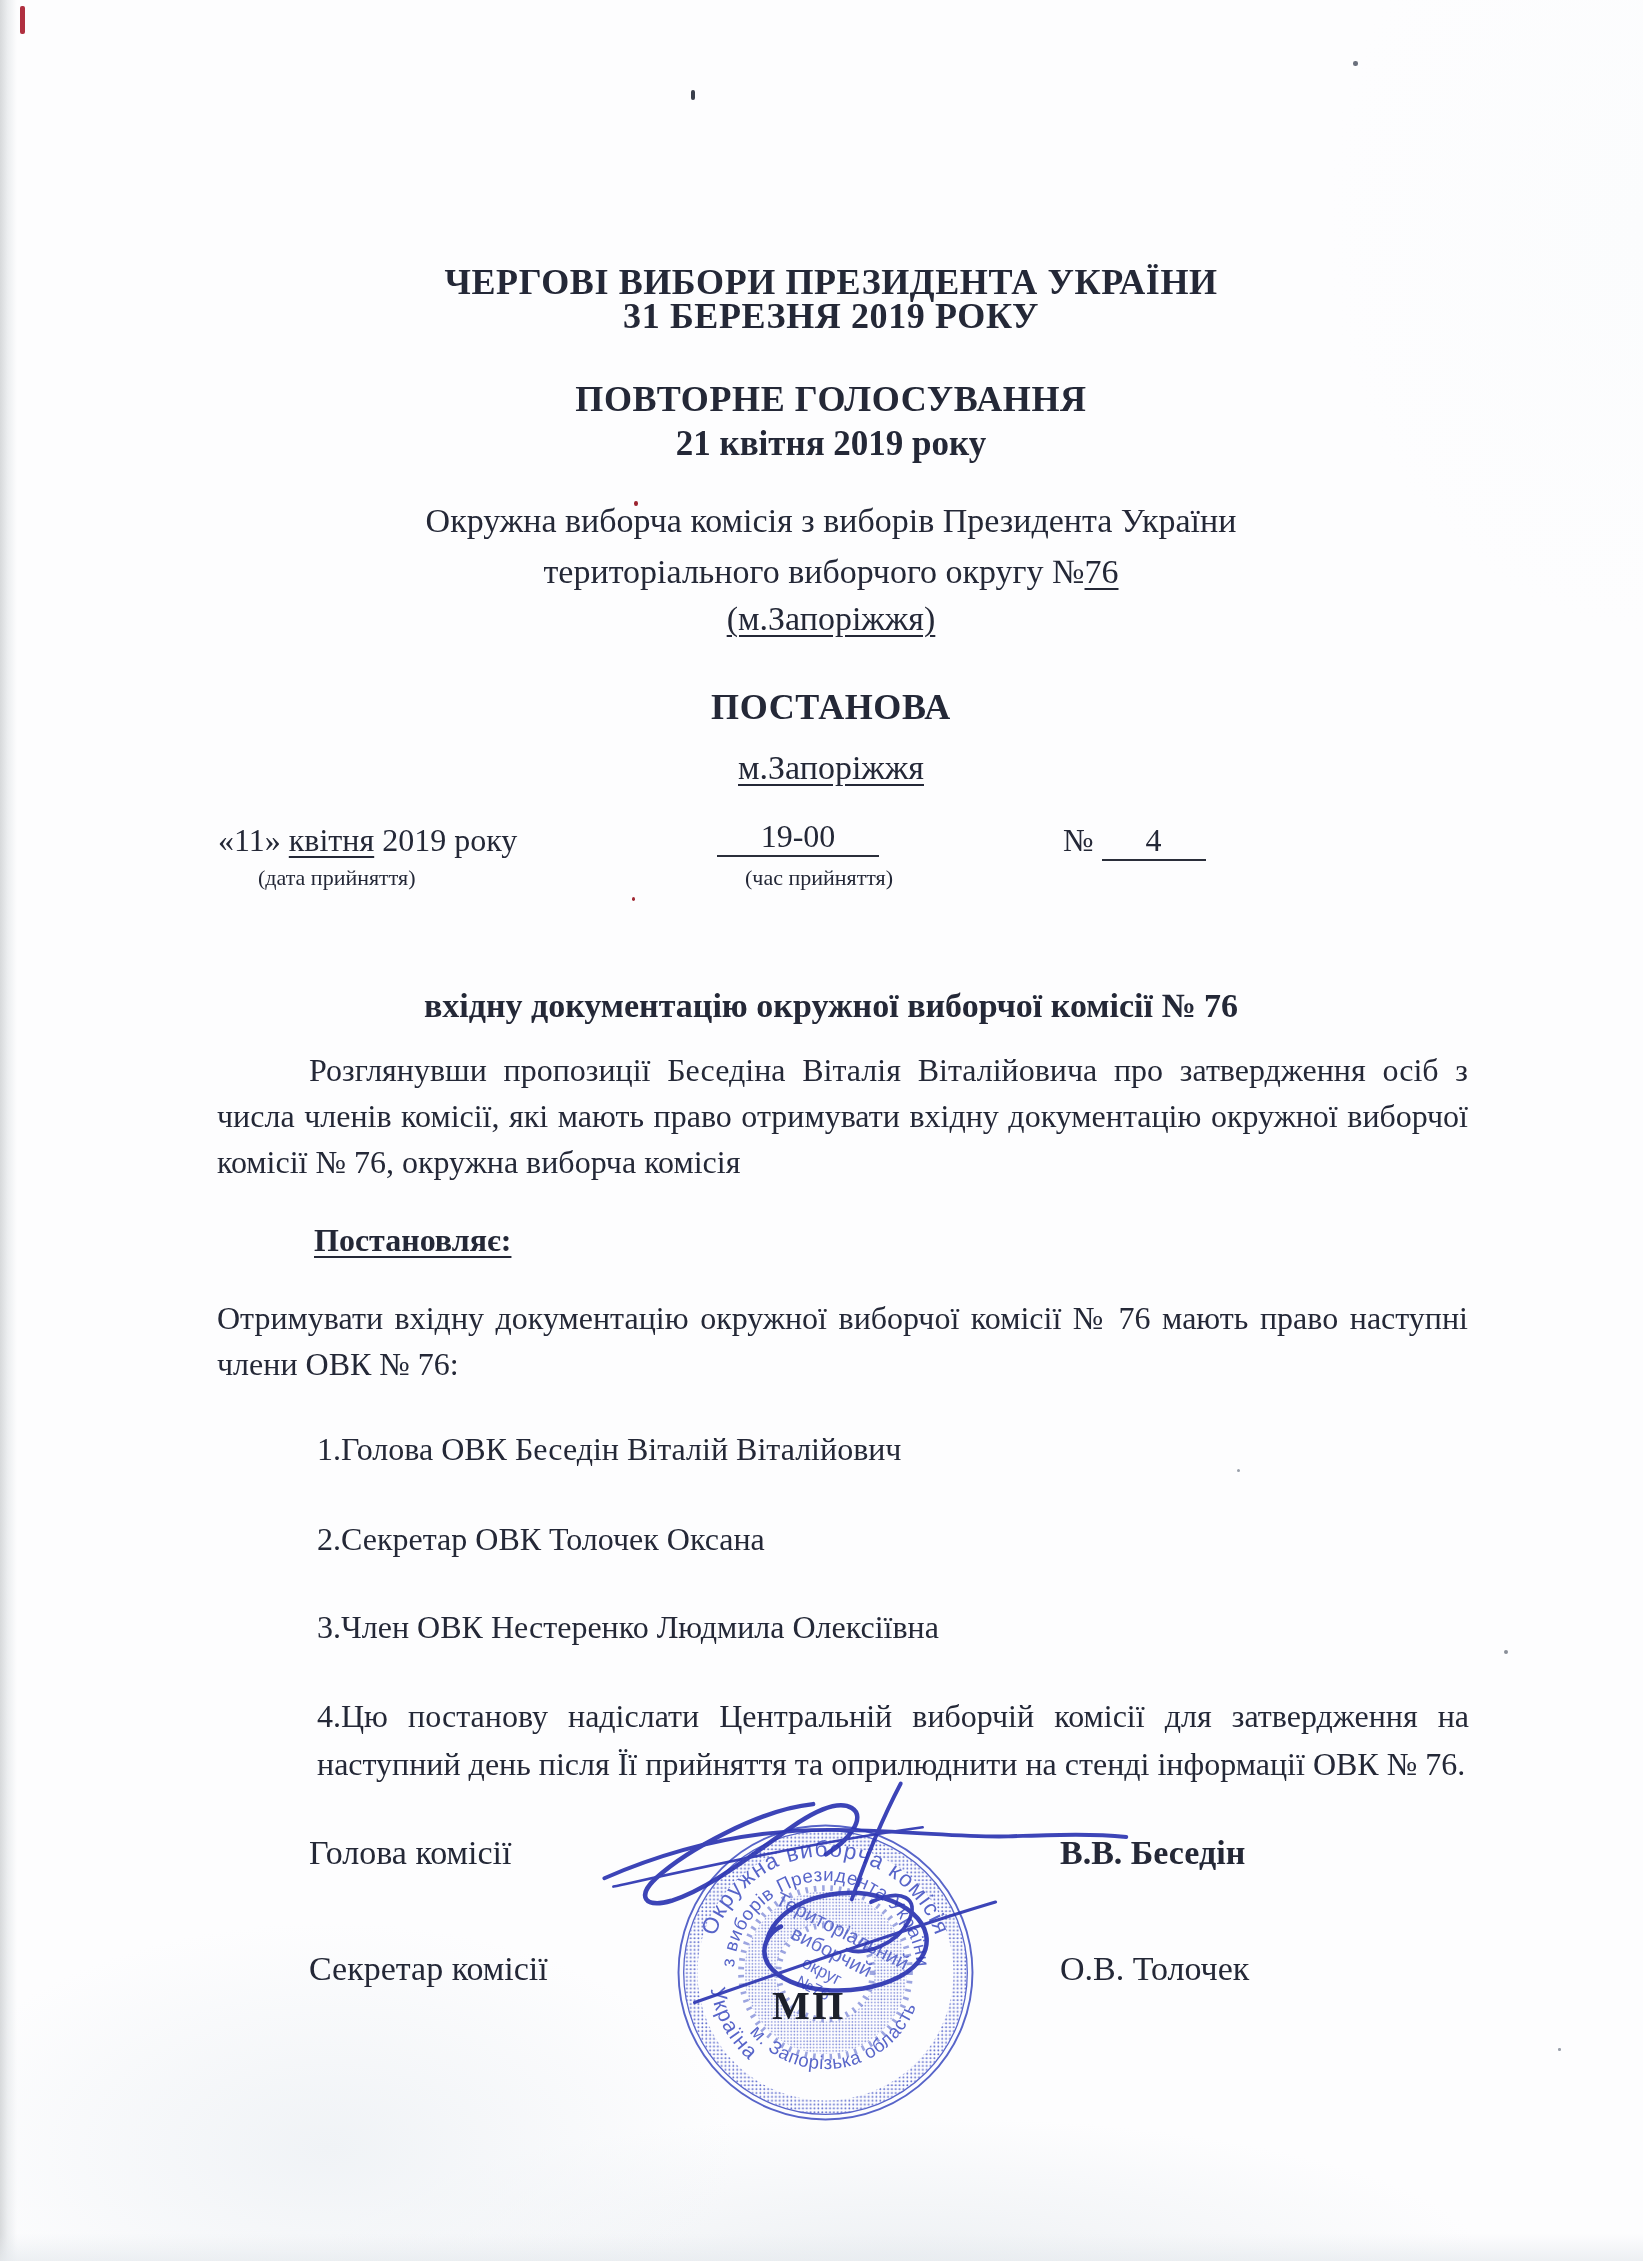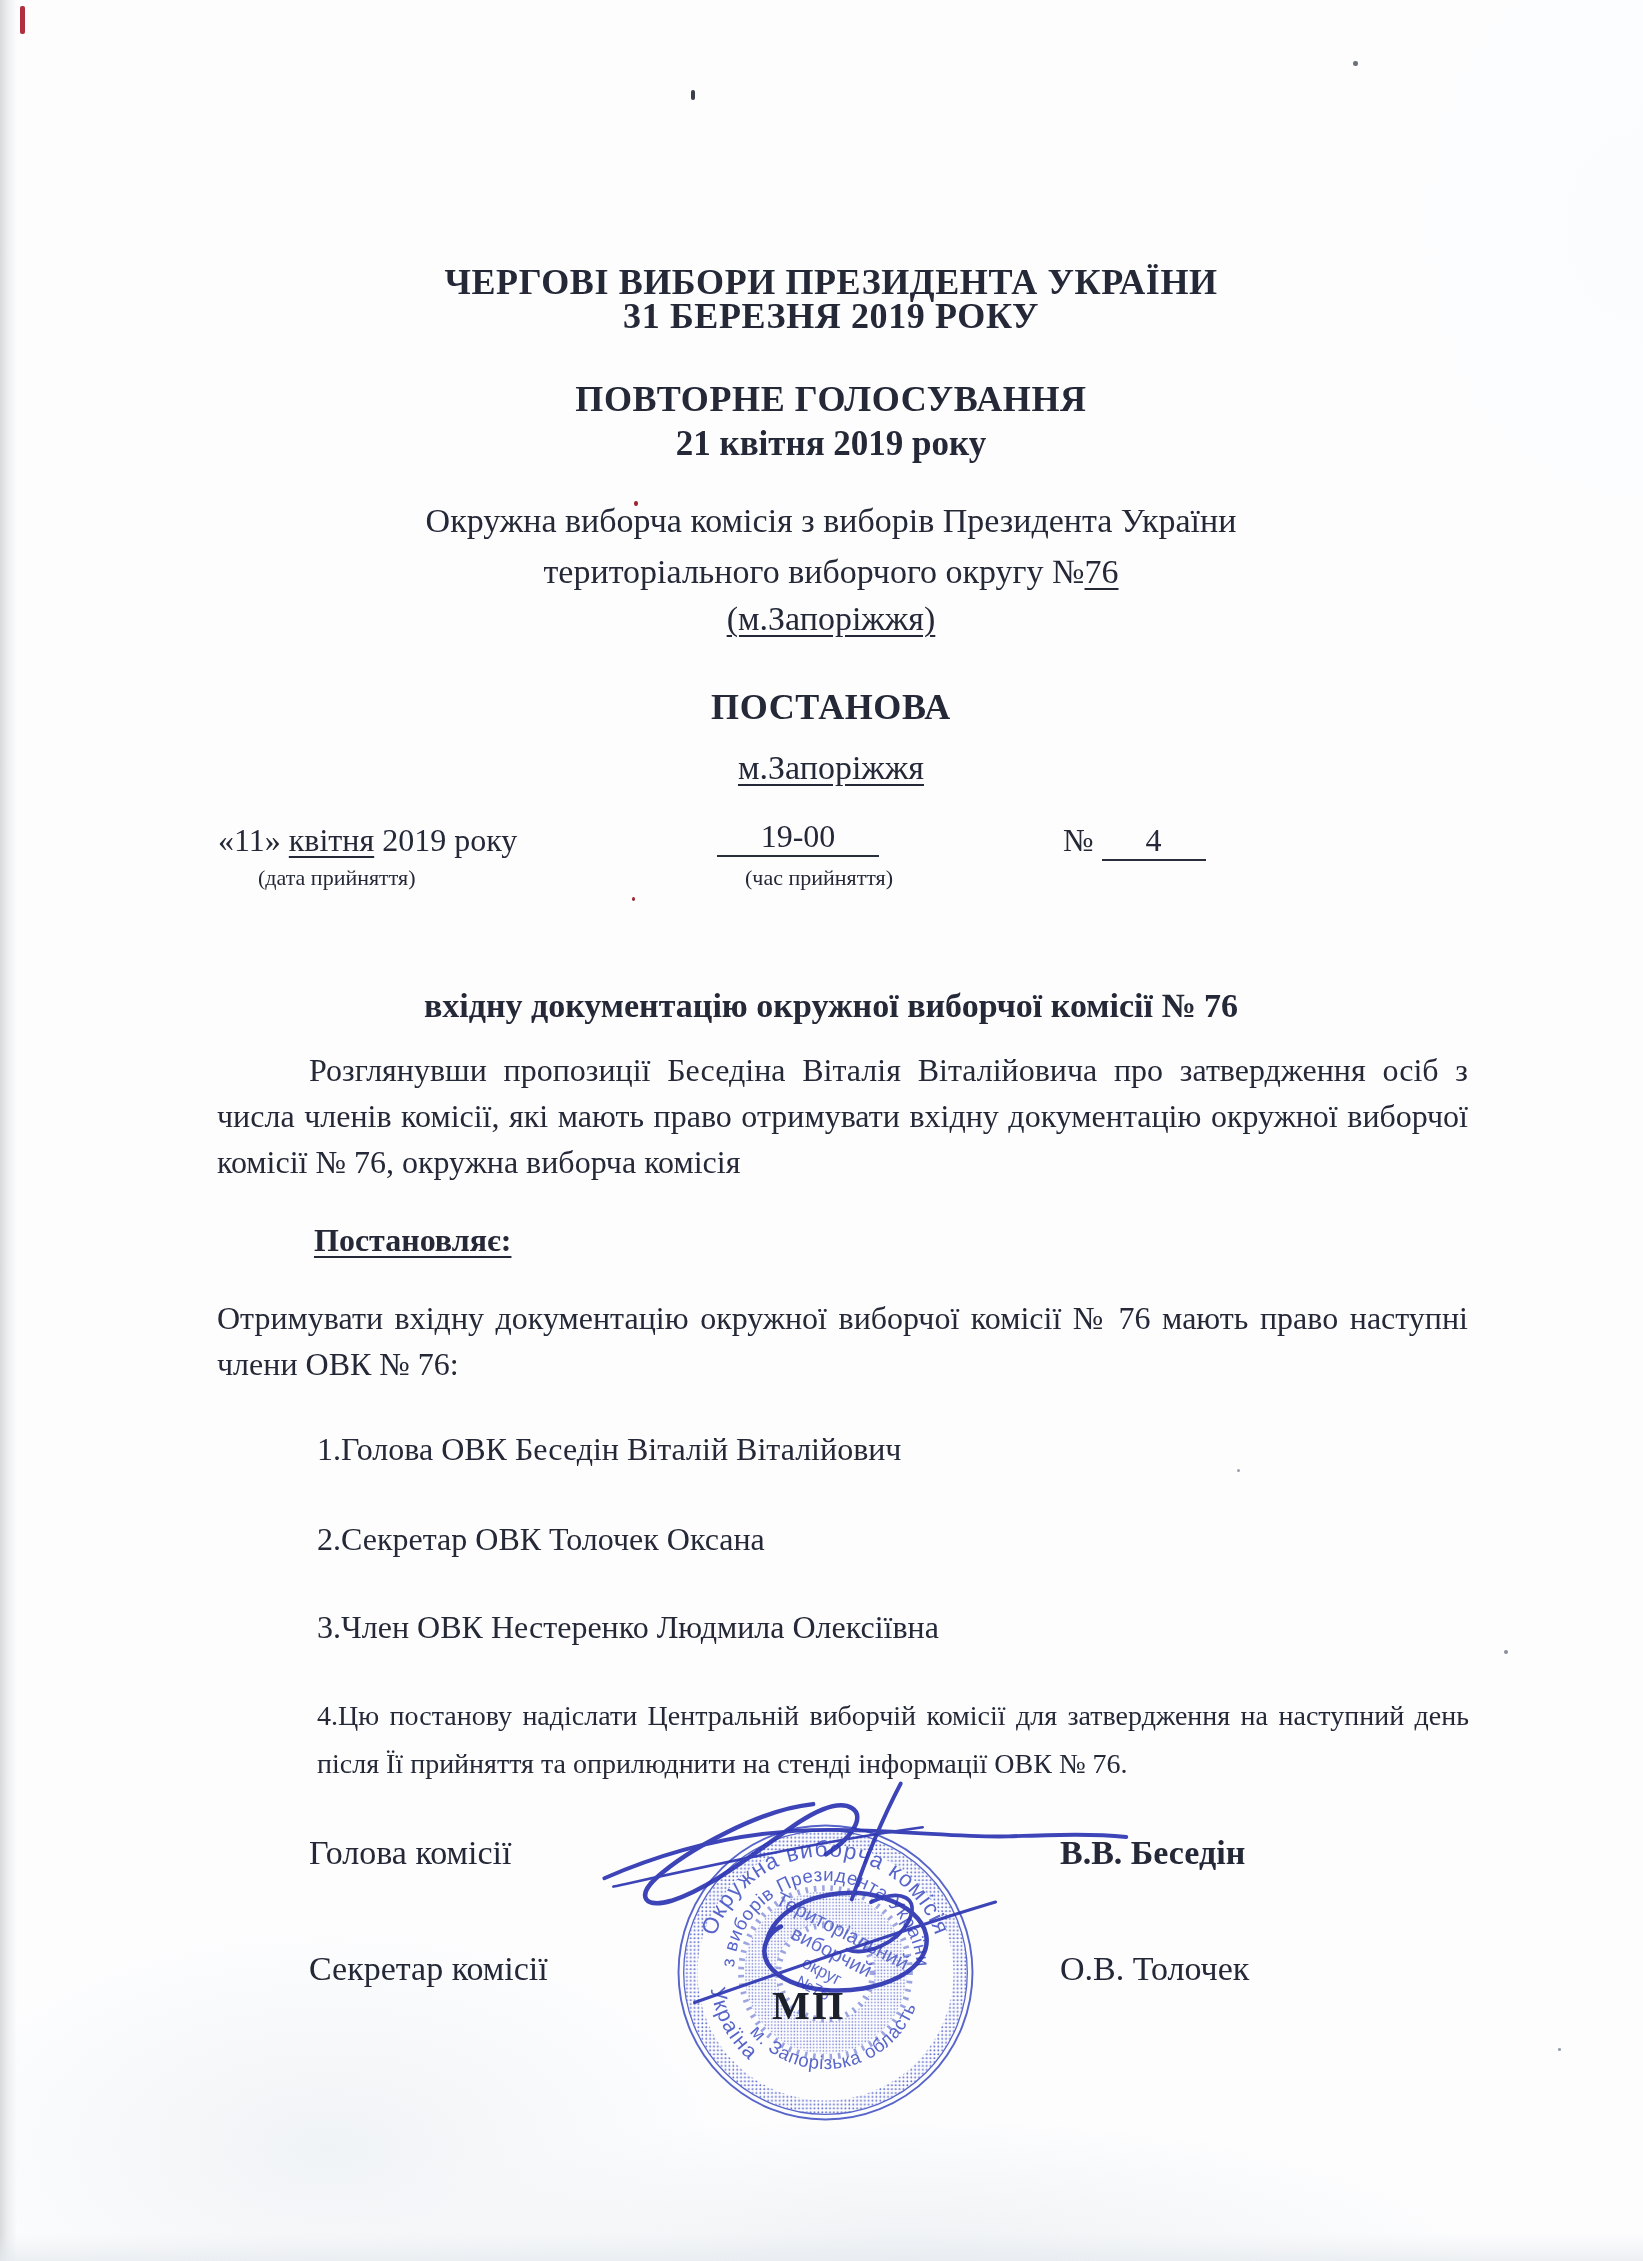--- a/index.html
+++ b/index.html
@@ -26,21 +26,21 @@
   .t56{font-size:36px;letter-spacing:0.6px;}
   .t54{font-size:35px;}
   .t52{font-size:34px;}
   .t50{font-size:32px;}
   .t34{font-size:22px;}
   .u{text-decoration:underline;text-decoration-thickness:1.9px;text-underline-offset:5.2px;}
   .blank{display:inline-block;border-bottom:2.6px solid #2a2e3a;text-align:center;}
   .para{position:absolute;left:217px;width:1251px;text-align:justify;line-height:46px;font-size:32px;}
   .indent{text-indent:92px;}
   .item{position:absolute;left:317px;font-size:32px;line-height:1.2;}
-  .item-block{position:absolute;left:317px;width:1152px;text-align:justify;line-height:48px;font-size:28px;}
+  .item-block{position:absolute;left:317px;width:1152px;text-align:justify;line-height:48px;font-size:32px;}
   .speck{position:absolute;border-radius:50%;}
   .mp{position:absolute;left:772px;top:1982px;font-size:40px;letter-spacing:2.6px;color:#1c202b;font-weight:bold;}
   svg{position:absolute;}
 </style>
 </head>
 <body>
 
 <div class="page">
 
   <div class="edge-left"></div>

